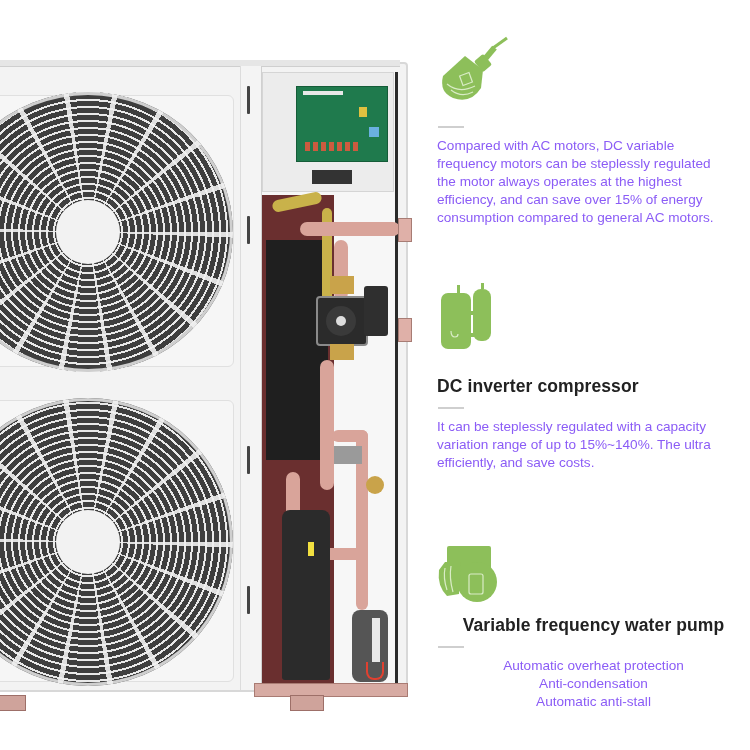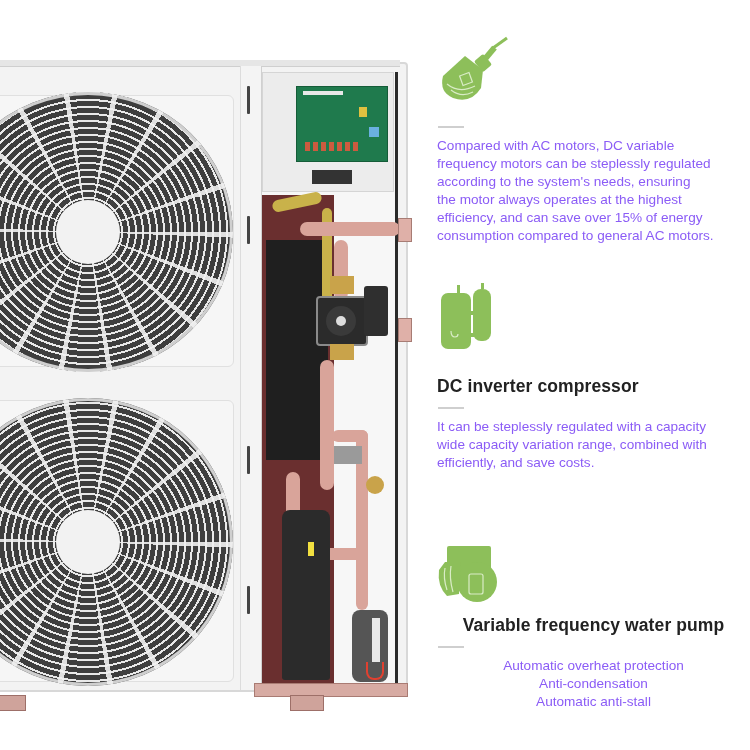--- a/index.html
+++ b/index.html
@@ -183,33 +183,32 @@
       <path d="M14 22 q-2 12 2 26"></path>
     </g>
   </svg>
 </div>
 
 <div class="feature f1">
   <div class="rule"></div>
   <p class="desc">
     <span class="line">Compared with AC motors, DC variable</span>
     <span class="line">frequency motors can be steplessly regulated</span>
-    <span class="line">according to the system's needs, ensuring</span>
     <span class="line">the motor always operates at the highest</span>
     <span class="line">efficiency, and can save over 15% of energy</span>
     <span class="line">consumption compared to general AC motors.</span>
   </p>
 </div>
 
 <div class="feature f2">
   <h2 class="title">DC inverter compressor</h2>
   <div class="rule"></div>
   <p class="desc">
     <span class="line">It can be steplessly regulated with a capacity</span>
-    <span class="line">wide capacity variation range, combined with</span>
+    <span class="line">variation range of up to 15%~140%. The ultra</span>
     <span class="line">efficiently, and save costs.</span>
   </p>
 </div>
 
 <div class="feature f3">
   <h2 class="title">Variable frequency water pump</h2>
   <div class="rule"></div>
   <p class="desc">
     <span class="line">Automatic overheat protection</span>
     <span class="line">Anti-condensation</span>

